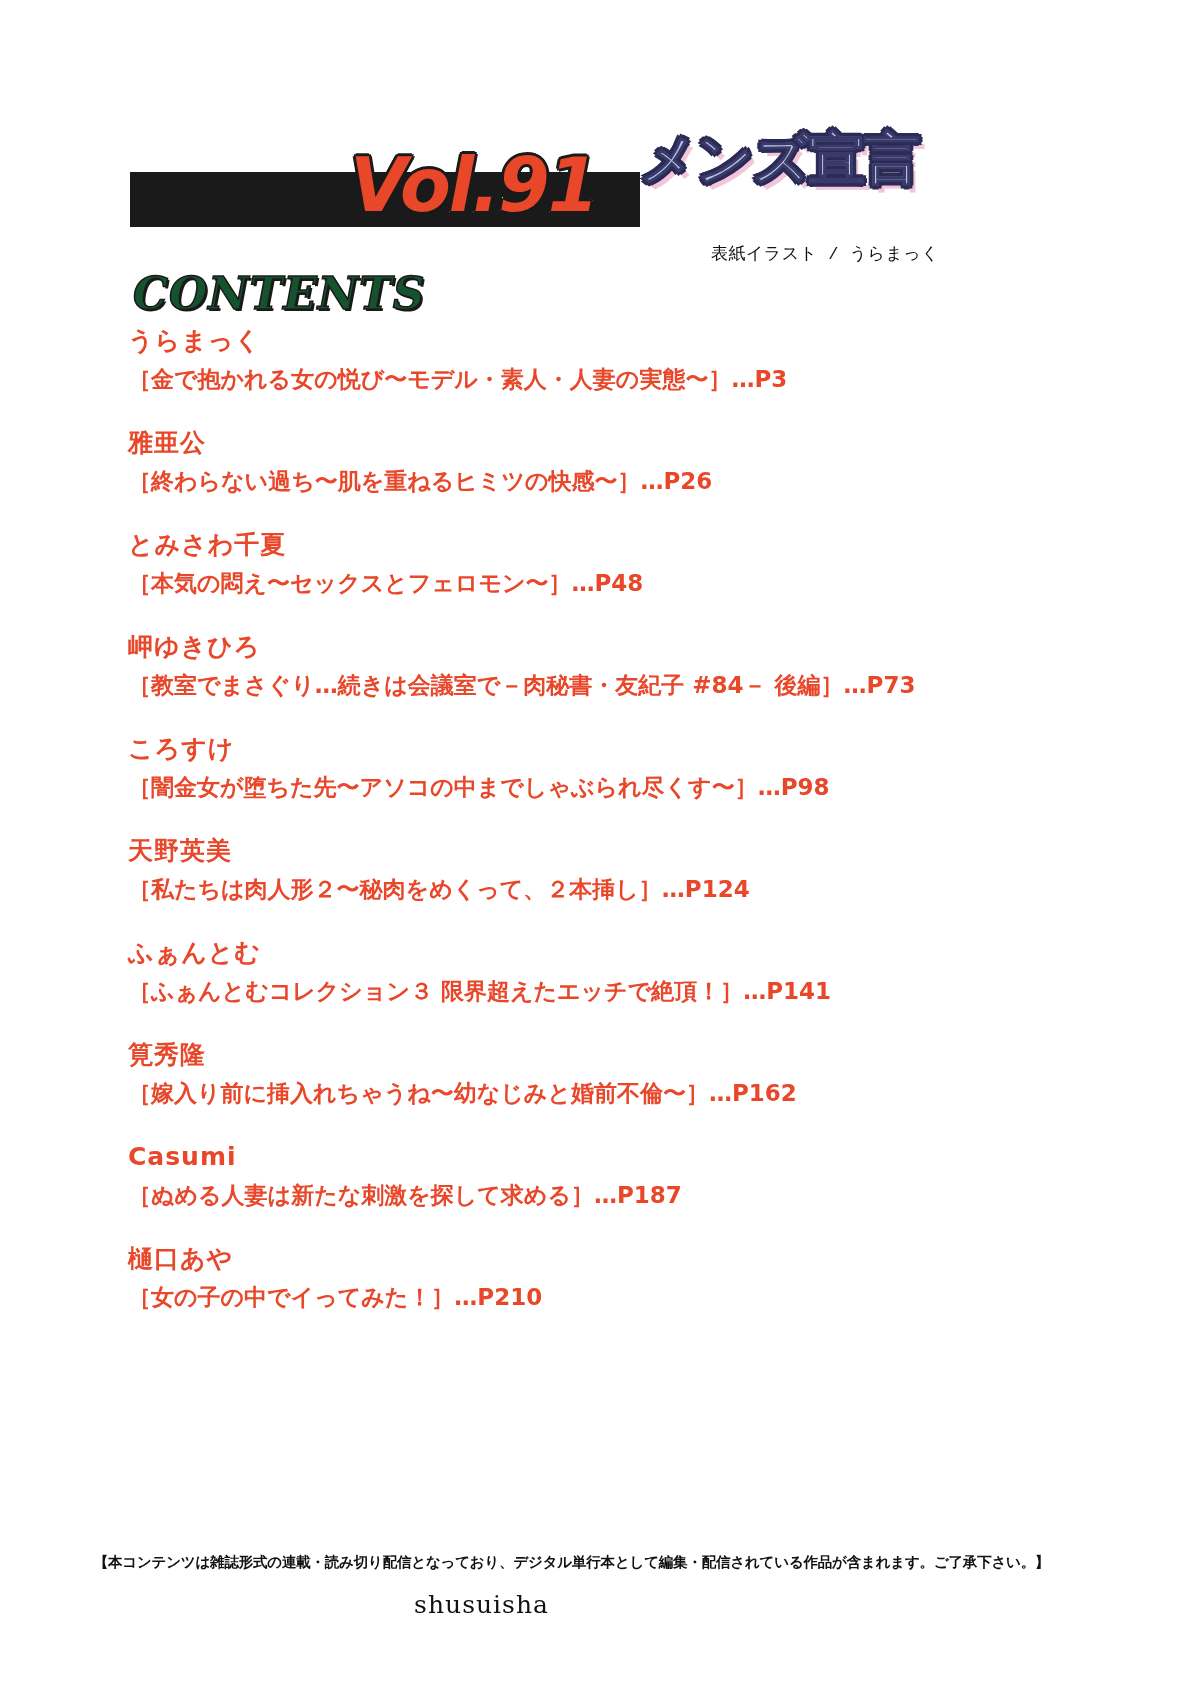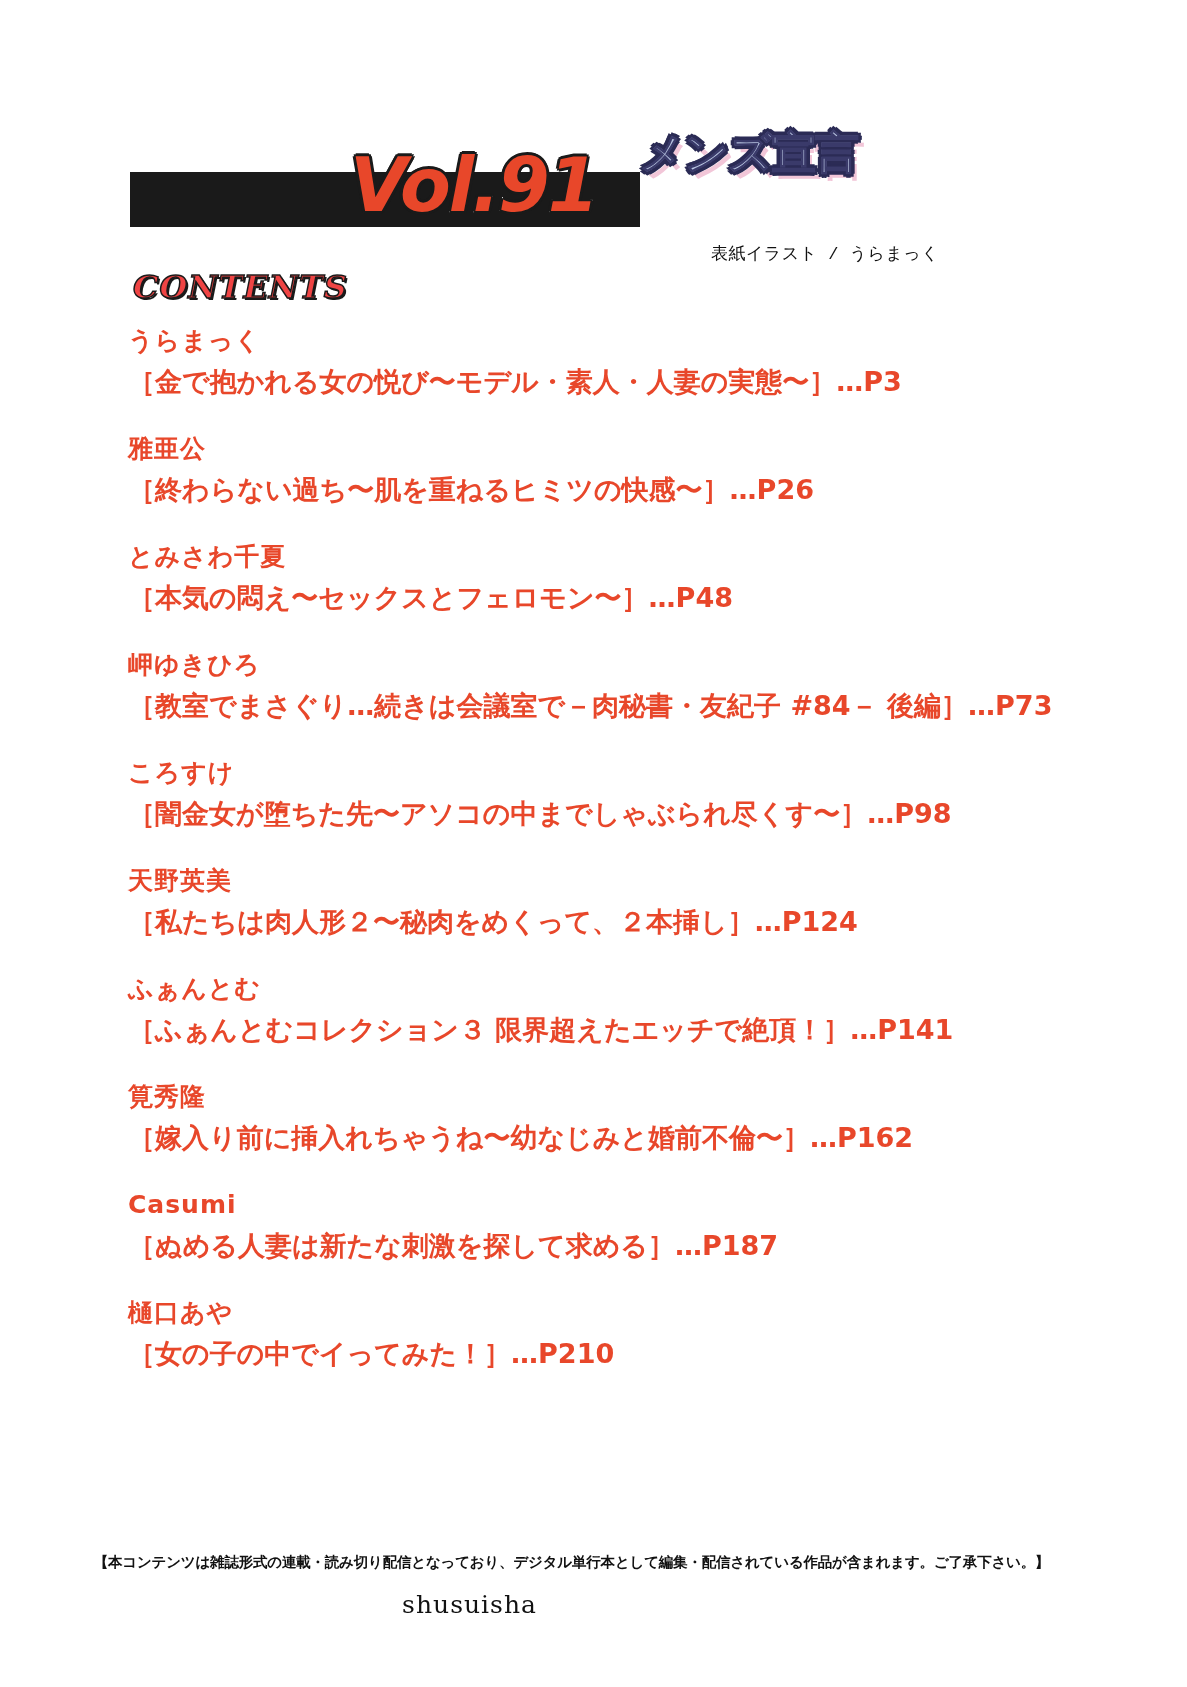--- a/index.html
+++ b/index.html
@@ -55,21 +55,21 @@
   }
   .brand-logo {
     position: absolute;
     left: 640px;
     top: 10px;
     width: 370px;
     height: 110px;
   }
   .brand-text {
     font-family: "DejaVu Sans", "Liberation Sans", sans-serif;
-    font-size: 44px;
+    font-size: 56px;
     font-weight: bold;
     letter-spacing: -1px;
     line-height: 1.05;
     color: #b8c4e0;
     -webkit-text-stroke: 1px #3a3a6a;
     text-shadow:
       4px 0 0 #2b2b55, -4px 0 0 #2b2b55, 0 4px 0 #2b2b55, 0 -4px 0 #2b2b55,
       3px 3px 0 #2b2b55, -3px 3px 0 #2b2b55, 3px -3px 0 #2b2b55, -3px -3px 0 #2b2b55,
       6px 7px 0 #f2c6d8;
     white-space: nowrap;
@@ -85,25 +85,25 @@
     letter-spacing: 0.5px;
     font-family: Liberation Mono, monospace;
   }
 
   
   .contents-heading {
     position: absolute;
     left: 133px;
     top: 268px;
     font-family: "DejaVu Serif", "Liberation Serif", serif;
-    font-size: 32px;
+    font-size: 44px;
     font-weight: bold;
     font-style: italic;
     letter-spacing: 1px;
-    color: #ef4444;
+    color: #14532d;
     -webkit-text-stroke: 1.5px #1a1a1a;
     text-shadow: 2px 2px 0 #1a1a1a;
   }
 
   
   .toc {
     position: absolute;
     left: 128px;
     top: 322px;
     width: 960px;
@@ -112,21 +112,21 @@
     margin-bottom: 28px;
   }
   .entry .author {
     font-size: 25px;
     font-weight: bold;
     color: #e8472a;
     line-height: 1.5;
     letter-spacing: 1px;
   }
   .entry .title {
-    font-size: 27px;
+    font-size: 23px;
     font-weight: bold;
     color: #e8472a;
     line-height: 1.5;
     letter-spacing: 0px;
     margin-top: 2px;
     white-space: nowrap;
   }
 
   
   .footer-note {
@@ -135,21 +135,21 @@
     top: 1553px;
     width: 1143px;
     text-align: center;
     font-size: 14.5px;
     font-weight: bold;
     color: #111;
     letter-spacing: -0.2px;
   }
   .publisher {
     position: absolute;
-    left: 0;
+    left: 12px;
     top: 1590px;
     width: 939px;
     text-align: center;
     font-family: "DejaVu Serif", "Liberation Serif", serif;
     font-size: 25px;
     color: #111;
     letter-spacing: 1px;
   }
 </style>
 </head>

